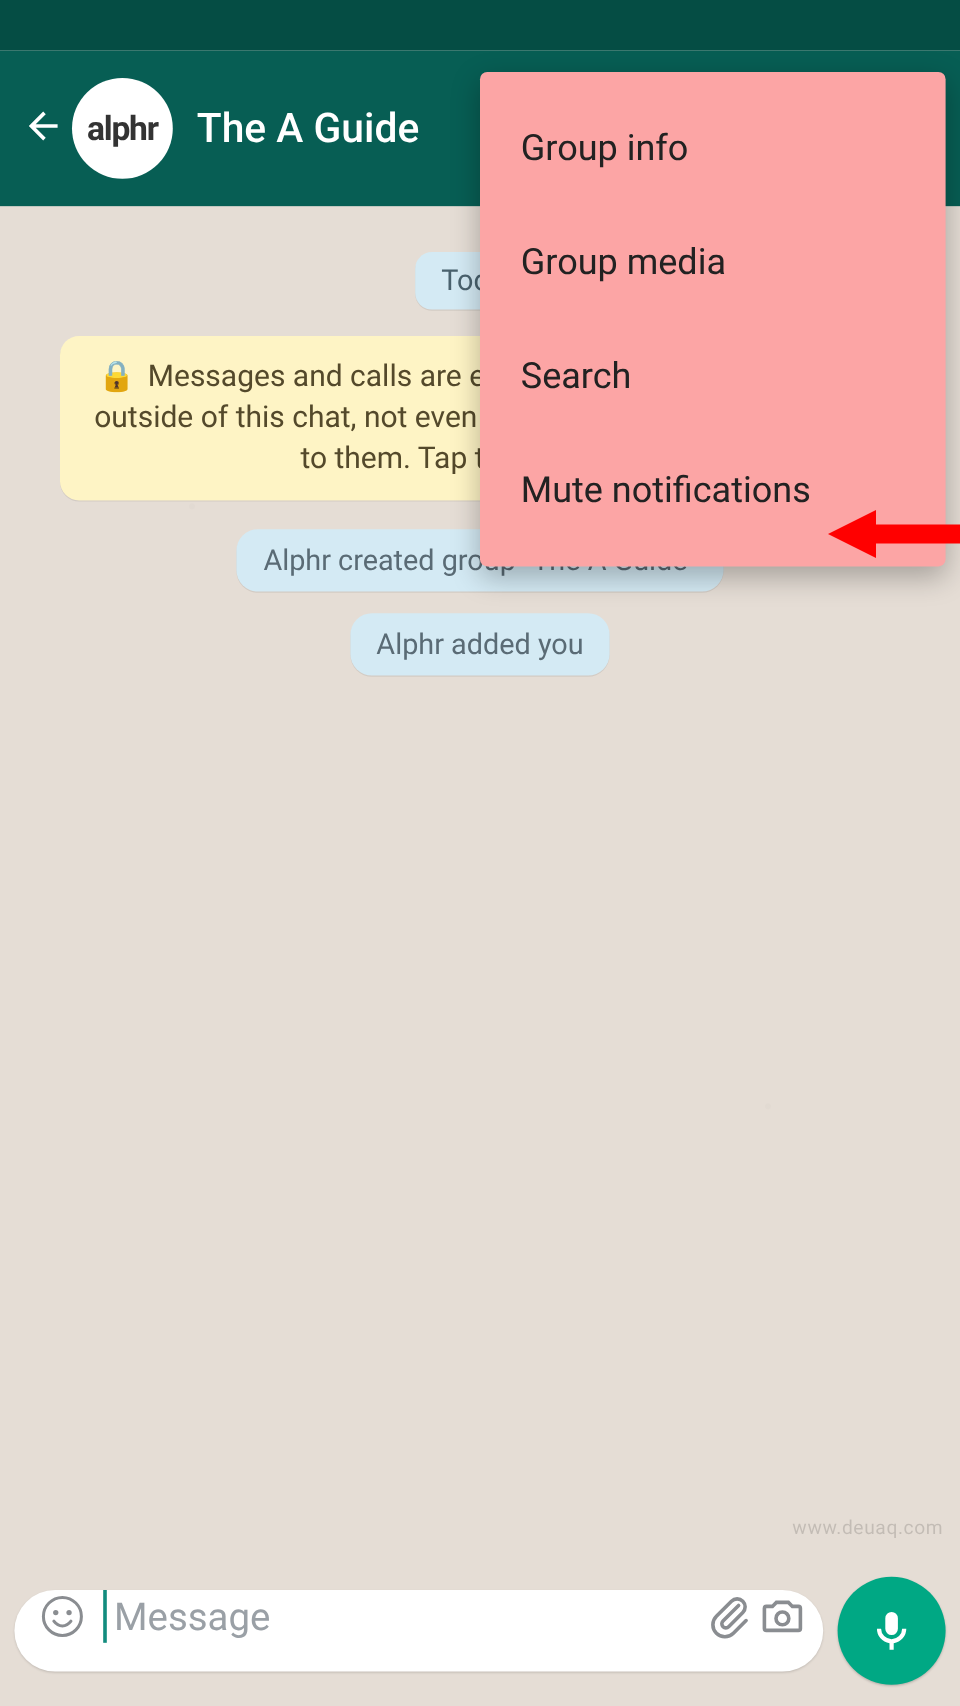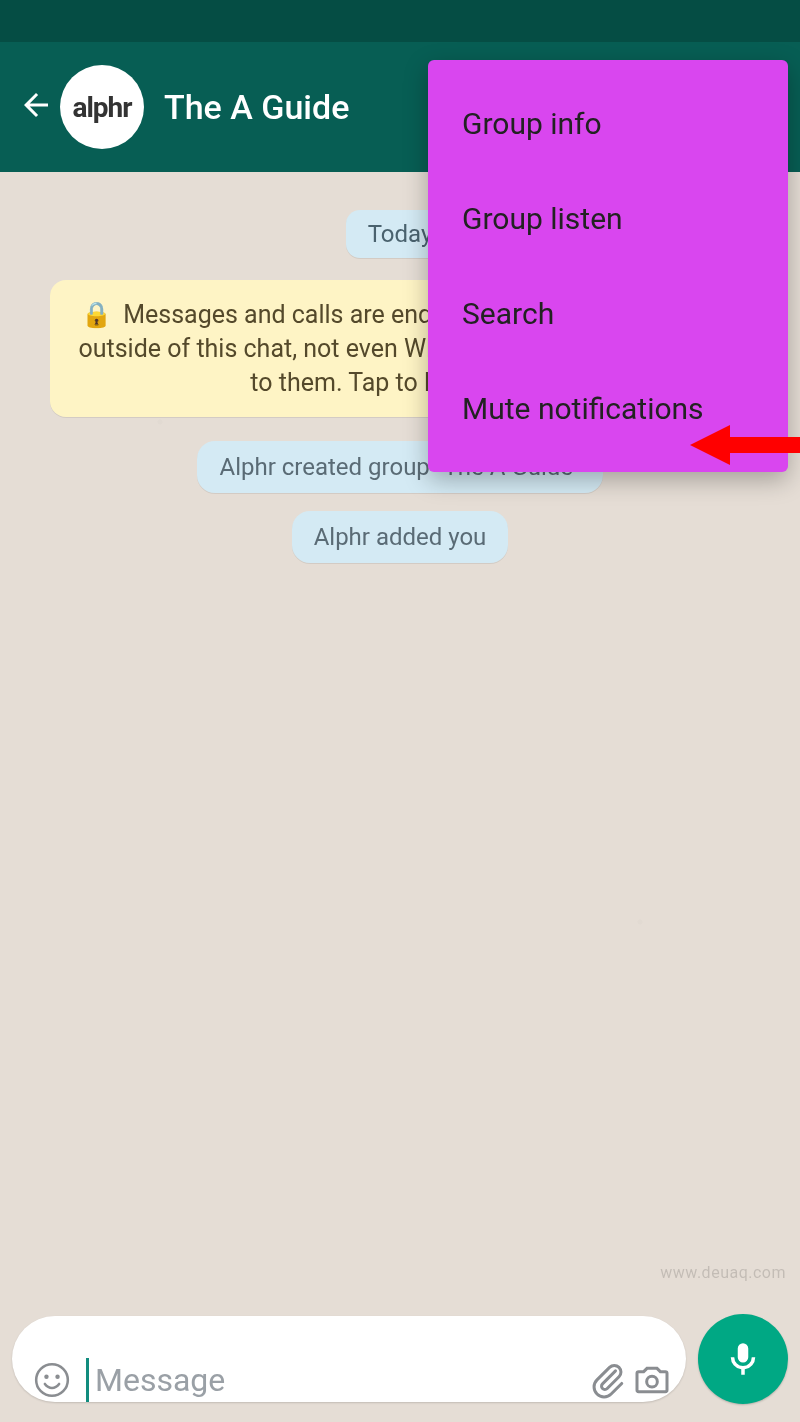--- a/index.html
+++ b/index.html
@@ -77,22 +77,22 @@
     font-size: 24px;
     padding: 12px 22px;
     border-radius: 18px;
     box-shadow: 0 1px 0 rgba(0,0,0,0.08);
   }
 
   .menu-popup {
     position: absolute;
     top: 60px;
     right: 12px;
-    width: 360px;
-    background: #d946ef;
+    width: 388px;
+    background: #fca5a5;
     border-radius: 6px;
     box-shadow: 0 8px 24px rgba(0,0,0,0.28);
     padding: 16px 0;
     z-index: 50;
   }
   .menu-item {
     display: flex;
     align-items: center;
     justify-content: space-between;
     padding: 30px 34px;
@@ -118,23 +118,23 @@
     position: absolute;
     bottom: 18px; left: 12px; right: 12px;
     display: flex;
     align-items: center;
     gap: 12px;
   }
   .composer {
     flex: 1;
     background: #fff;
     border-radius: 50px;
-    height: 86px;
-    display: flex;
-    align-items: flex-end;
+    height: 68px;
+    display: flex;
+    align-items: flex-start;
     padding: 0 12px 0 18px;
     box-shadow: 0 1px 2px rgba(0,0,0,0.15);
   }
   .composer-icon { color: #8a8d91; width: 44px; height: 44px; display: flex; align-items: center; justify-content: center; }
   .composer-input {
     flex: 1;
     font-size: 32px;
     color: #9aa0a6;
     margin-left: 12px;
     border-left: 3px solid #128c7e;
@@ -188,21 +188,21 @@
 
   <div class="system-chip">Alphr created group "The A Guide"</div>
   <div class="system-chip">Alphr added you</div>
 </div>
 
 <div class="menu-popup">
   <div class="menu-item">
     <span>Group info</span>
   </div>
   <div class="menu-item">
-    <span>Group listen</span>
+    <span>Group media</span>
   </div>
   <div class="menu-item">
     <span>Search</span>
   </div>
   <div class="menu-item">
     <span>Mute notifications</span>
   </div>
 </div>
 
 <svg class="arrow-annotation" width="110" height="50" viewBox="0 0 110 50">

